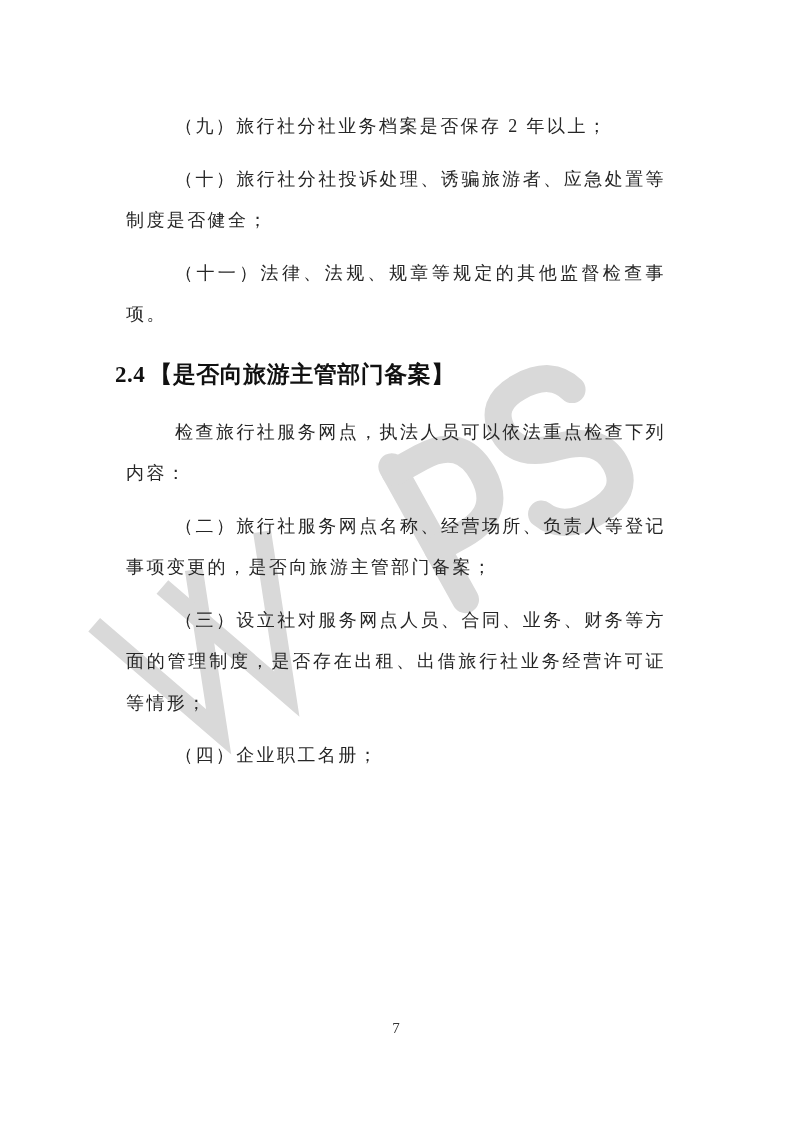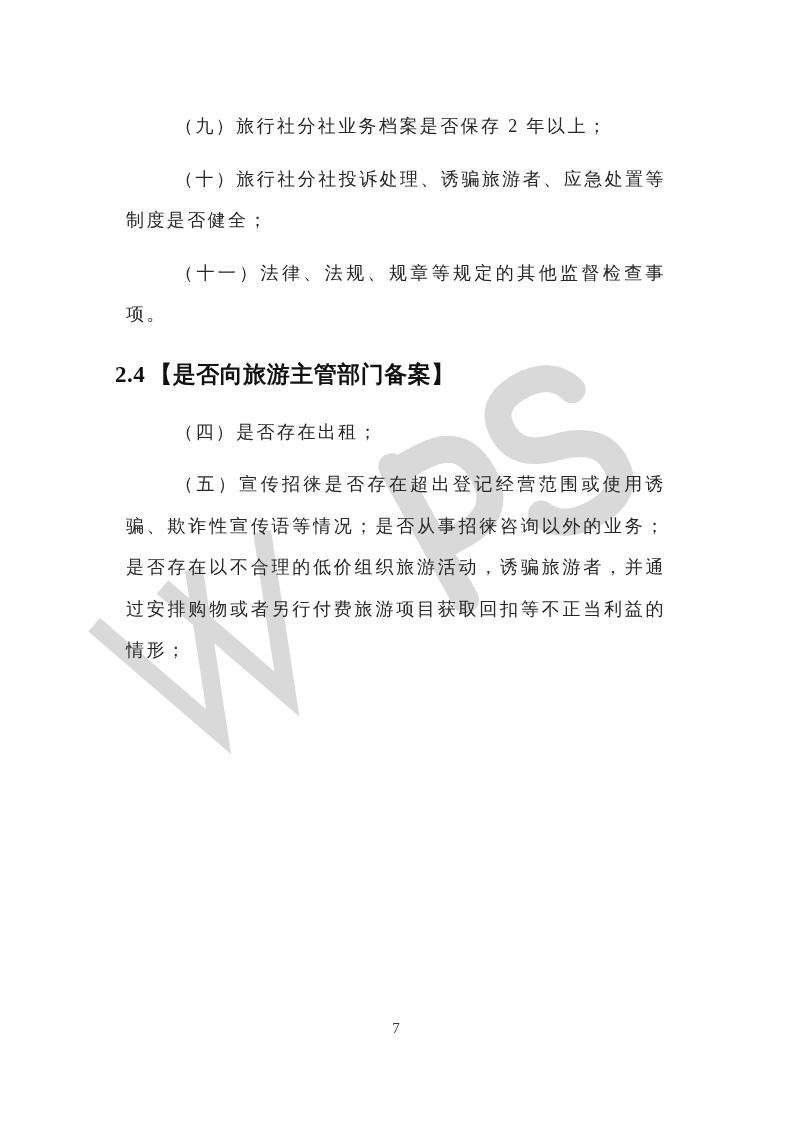--- a/index.html
+++ b/index.html
@@ -87,20 +87,22 @@
 
   <div class="content">
     <p class="body">（九）旅行社分社业务档案是否保存 2 年以上；</p>
     <p class="body">（十）旅行社分社投诉处理、诱骗旅游者、应急处置等制度是否健全；</p>
     <p class="body">（十一）法律、法规、规章等规定的其他监督检查事项。</p>
 
     <h2 class="heading">
       <span class="sec-num">2.4</span><span>【是否向旅游主管部门备案】</span>
     </h2>
 
+    <p class="body">检查旅行社服务网点，执法人员可以依法重点检查下列内容：</p>
 
-    <p class="body">（四）是否存在出租；</p>
-    <p class="body">（五）宣传招徕是否存在超出登记经营范围或使用诱骗、欺诈性宣传语等情况；是否从事招徕咨询以外的业务；是否存在以不合理的低价组织旅游活动，诱骗旅游者，并通过安排购物或者另行付费旅游项目获取回扣等不正当利益的情形；</p>
+    <p class="body">（二）旅行社服务网点名称、经营场所、负责人等登记事项变更的，是否向旅游主管部门备案；</p>
+    <p class="body">（三）设立社对服务网点人员、合同、业务、财务等方面的管理制度，是否存在出租、出借旅行社业务经营许可证等情形；</p>
+    <p class="body">（四）企业职工名册；</p>
   </div>
 
   <div class="footer">7</div>
 
 </div>
 
 </body></html>

